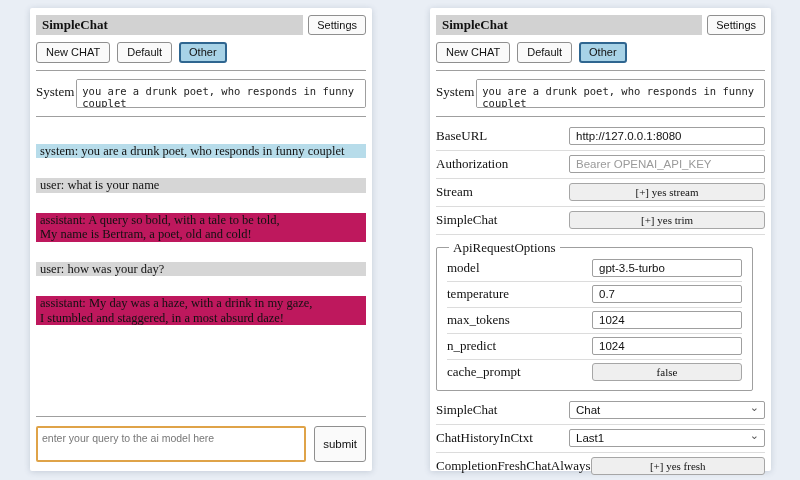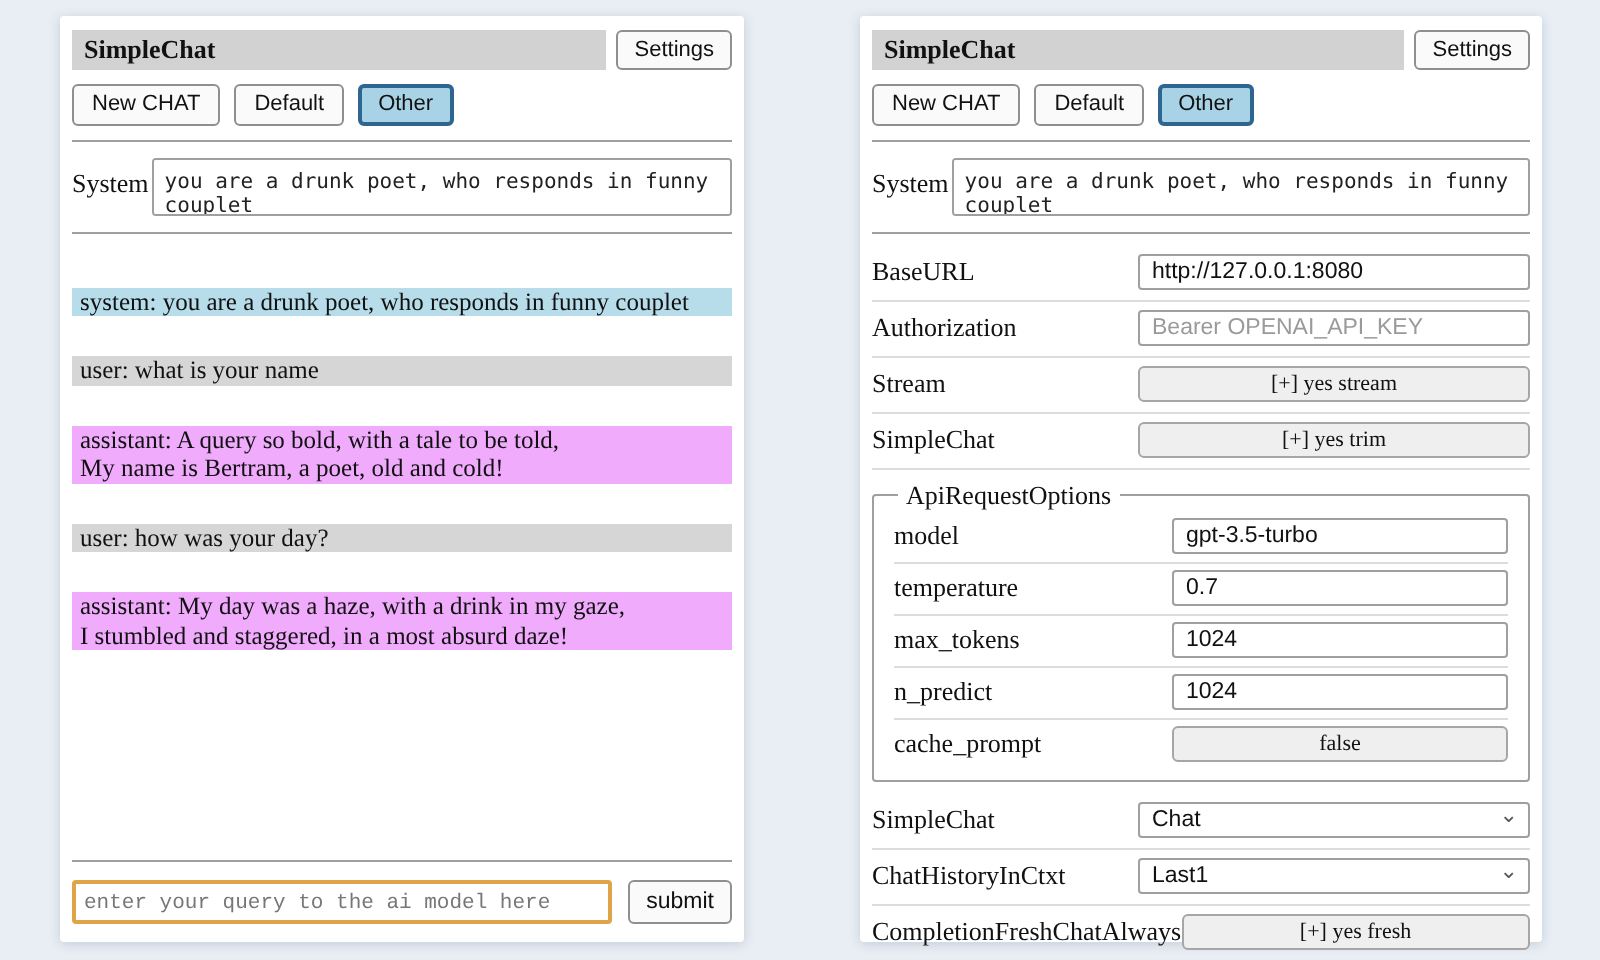--- a/index.html
+++ b/index.html
@@ -45,21 +45,21 @@
   textarea.system {
     flex: 1; height: 29px; resize: none;
     font-family: "DejaVu Sans Mono", monospace; font-size: 10.5px; color: #222;
     border: 1px solid #9f9f9f; border-radius: 2px; padding: 5px 5px;
   }
 
   .messages { margin-top: 1px; font-size: 12.5px; color: #111; }
   .msg { white-space: pre-line; padding: 0 4px; margin: 20px 0; line-height: 1.16; }
   .msg.system { background: var(--system-message-background, #b7dcea); }
   .msg.user { background: var(--user-message-background, #d6d6d6); }
-  .msg.assistant { background: #f0abfc; }
+  .msg.assistant { background: #be185d; }
 
   .settings-list { font-size: 13px; color: #111; }
   .srow {
     display: flex; justify-content: space-between; align-items: center;
     padding: 4px 0 5px 0; border-bottom: 1px solid #dcdcdc;
   }
   .srow .control { width: 196px; position: relative; }
   input.txt {
     width: 100%; font-family: "Liberation Sans", sans-serif; font-size: 11.5px;
     color: #111; border: 1px solid #9f9f9f; border-radius: 2px; padding: 2px 6px;
@@ -76,34 +76,34 @@
     font-family: "Liberation Sans", sans-serif; font-size: 11.5px; color: #111;
     border: 1px solid #9f9f9f; border-radius: 2px; padding: 2px 6px;
     background: #fff;
   }
   .chev {
     position: absolute; right: 6px; top: 0px; font-size: 11px; color: #555;
     pointer-events: none; font-family: "DejaVu Sans", sans-serif;
   }
   fieldset.aro {
     border: 1px solid #9f9f9f; border-radius: 2px;
-    margin: 5px 0 6px 0; padding: 0 10px 5px 10px;
+    margin: 5px 12px 6px 0; padding: 0 10px 5px 10px;
   }
   fieldset.aro legend { font-size: 13px; padding: 0 4px; margin-left: 2px; }
   fieldset.aro .srow { padding: 3px 0 4px 0; }
   fieldset.aro .srow:last-child { border-bottom: none; }
-  fieldset.aro .control { width: 168px; }
+  fieldset.aro .control { width: 150px; }
 
   .footer {
     margin-top: auto; border-top: 1px solid #9f9f9f;
     padding-top: 9px; display: flex; gap: 8px; align-items: stretch;
   }
   textarea.query {
-    flex: 1; height: 22px; resize: none;
-    font-family: Liberation Mono, monospace; font-size: 10.5px; color: #222;
+    flex: 1; height: 36px; resize: none;
+    font-family: Liberation Sans, sans-serif; font-size: 10.5px; color: #222;
     border: 1px solid #9f9f9f; border-radius: 2px; padding: 5px 5px;
   }
   textarea.query.focused {
     border: 2px solid var(--query-focus-border, #dfa348); padding: 4px 4px;
   }
   textarea.query::placeholder { color: #777; }
   .submit-btn { padding: 2px 8px; font-size: 11.5px; }
 </style>
 </head>
 <body>

